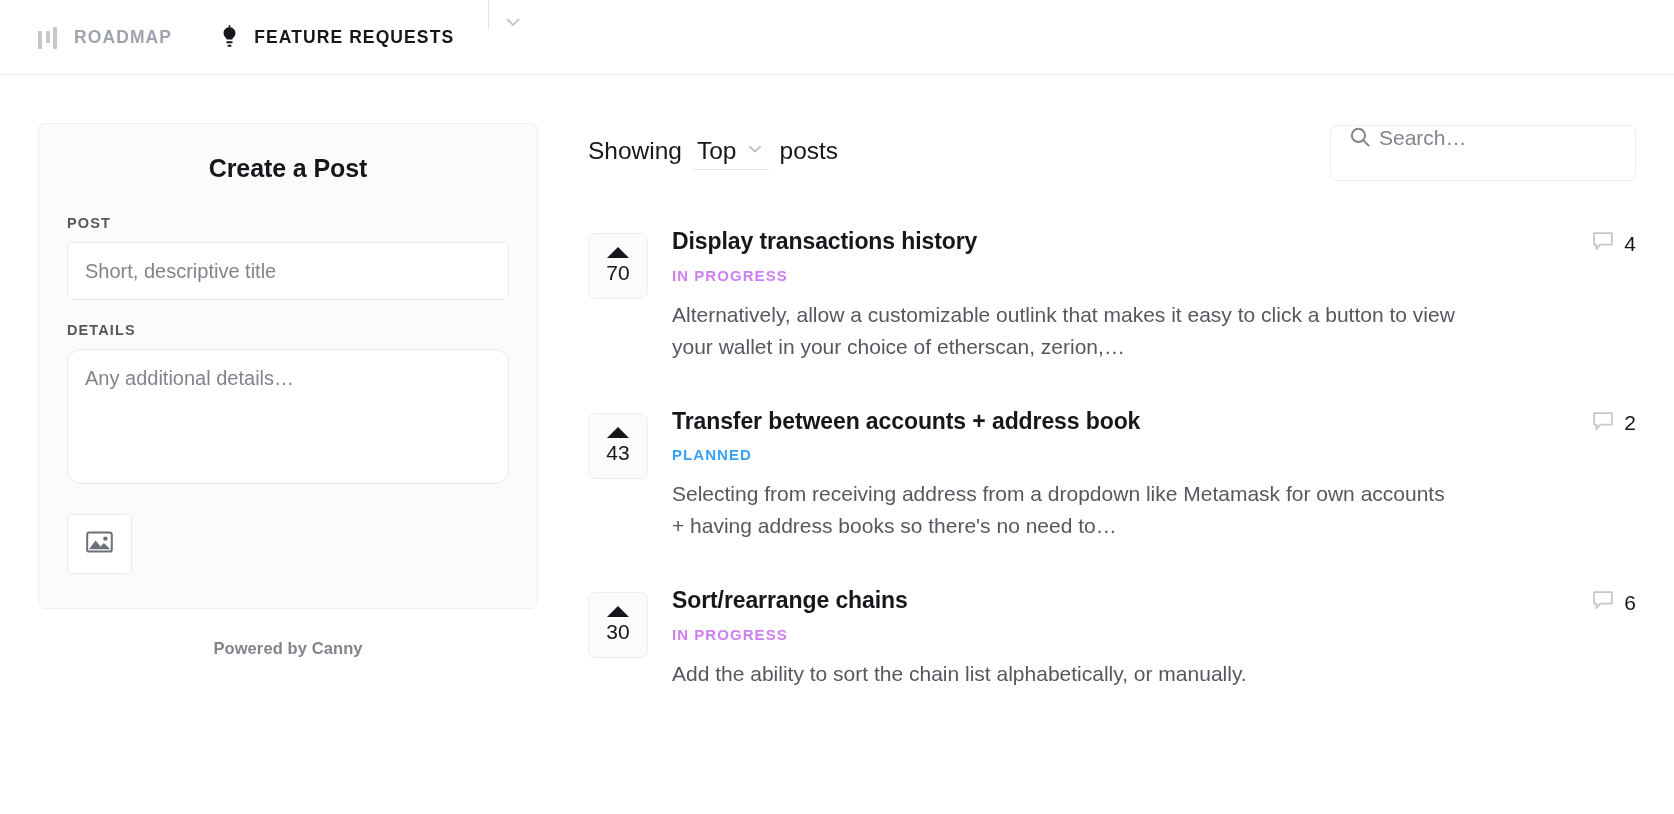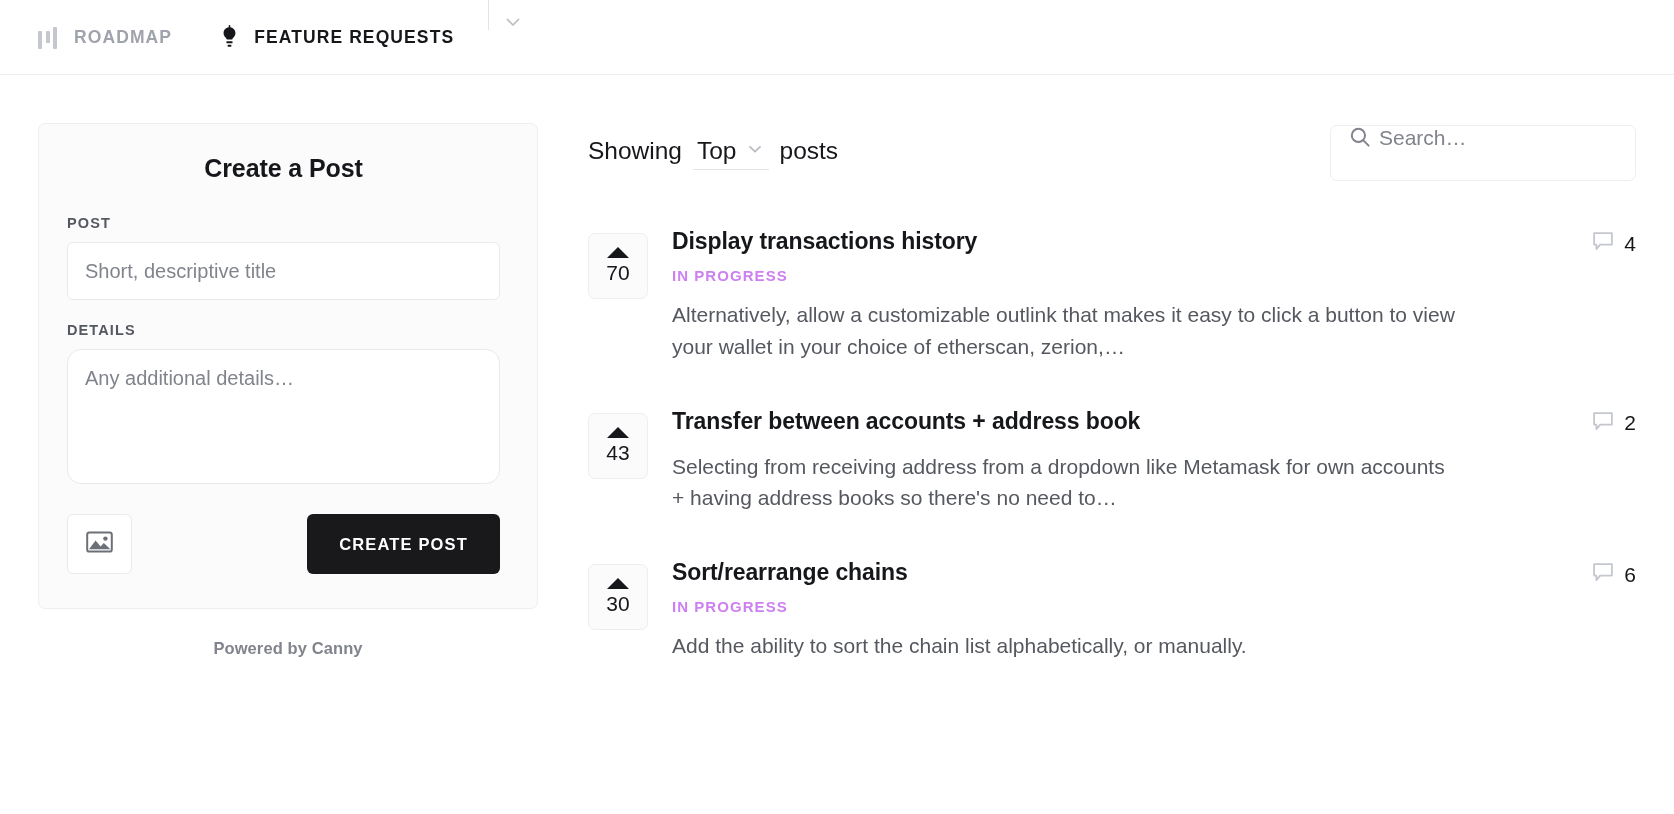--- a/index.html
+++ b/index.html
@@ -65,21 +65,21 @@
     padding: 48px 38px 0 38px;
     gap: 50px;
   }
 
   
   .left-col { width: 500px; flex: 0 0 500px; }
   .create-card {
     border: 1px solid #eceef0;
     border-radius: 7px;
     background: #fbfbfc;
-    padding: 30px 37px 34px 28px;
+    padding: 30px 28px 34px 28px;
   }
   .create-title {
     text-align: center;
     font-size: 25px;
     font-weight: bold;
     color: #15171a;
     letter-spacing: -0.1px;
     margin-bottom: 32px;
   }
   .field-label {
@@ -327,21 +327,20 @@
       <div class="card-actions">
         <div class="img-btn">
           <span>
             <svg width="27" height="24" viewBox="0 0 27 24" fill="none">
               <rect x="1.2" y="2.6" width="24.6" height="19" rx="2.2" stroke="#6d7078" stroke-width="2"></rect>
               <circle cx="19.4" cy="8.6" r="2.2" fill="#6d7078"></circle>
               <path d="M3 19.2 L9.6 10.6 L14.6 16.4 L17.8 13 L24.4 19.2 Z" fill="#6d7078"></path>
             </svg>
           </span>
         </div>
-        <button class="create-btn">CREATE POST</button>
       </div>
     </div>
 
     <div class="powered">Powered by Canny</div>
   </div>
 
   <div class="right-col">
 
     <div class="list-header">
       <div class="showing">
@@ -394,20 +393,21 @@
 
     <div class="post">
       <div class="vote-box">
         <span class="vote-arrow"></span>
         <span class="vote-count">43</span>
       </div>
       <div class="post-main">
         <div class="post-row">
           <div>
             <div class="post-title">Transfer between accounts + address book</div>
+            <div class="post-status" style="color:#36a1f7">PLANNED</div>
           </div>
           <div class="comments">
             <span>
               <svg width="22" height="21" viewBox="0 0 22 21" fill="none">
                 <path d="M2.1 2.1 H19.9 V13.6 H8.2 L4.4 18.1 V13.6 H2.1 Z" stroke="#c4c7ce" stroke-width="1.8" stroke-linejoin="round"></path>
               </svg>
             </span>
             <span class="comment-count">2</span>
           </div>
         </div>

